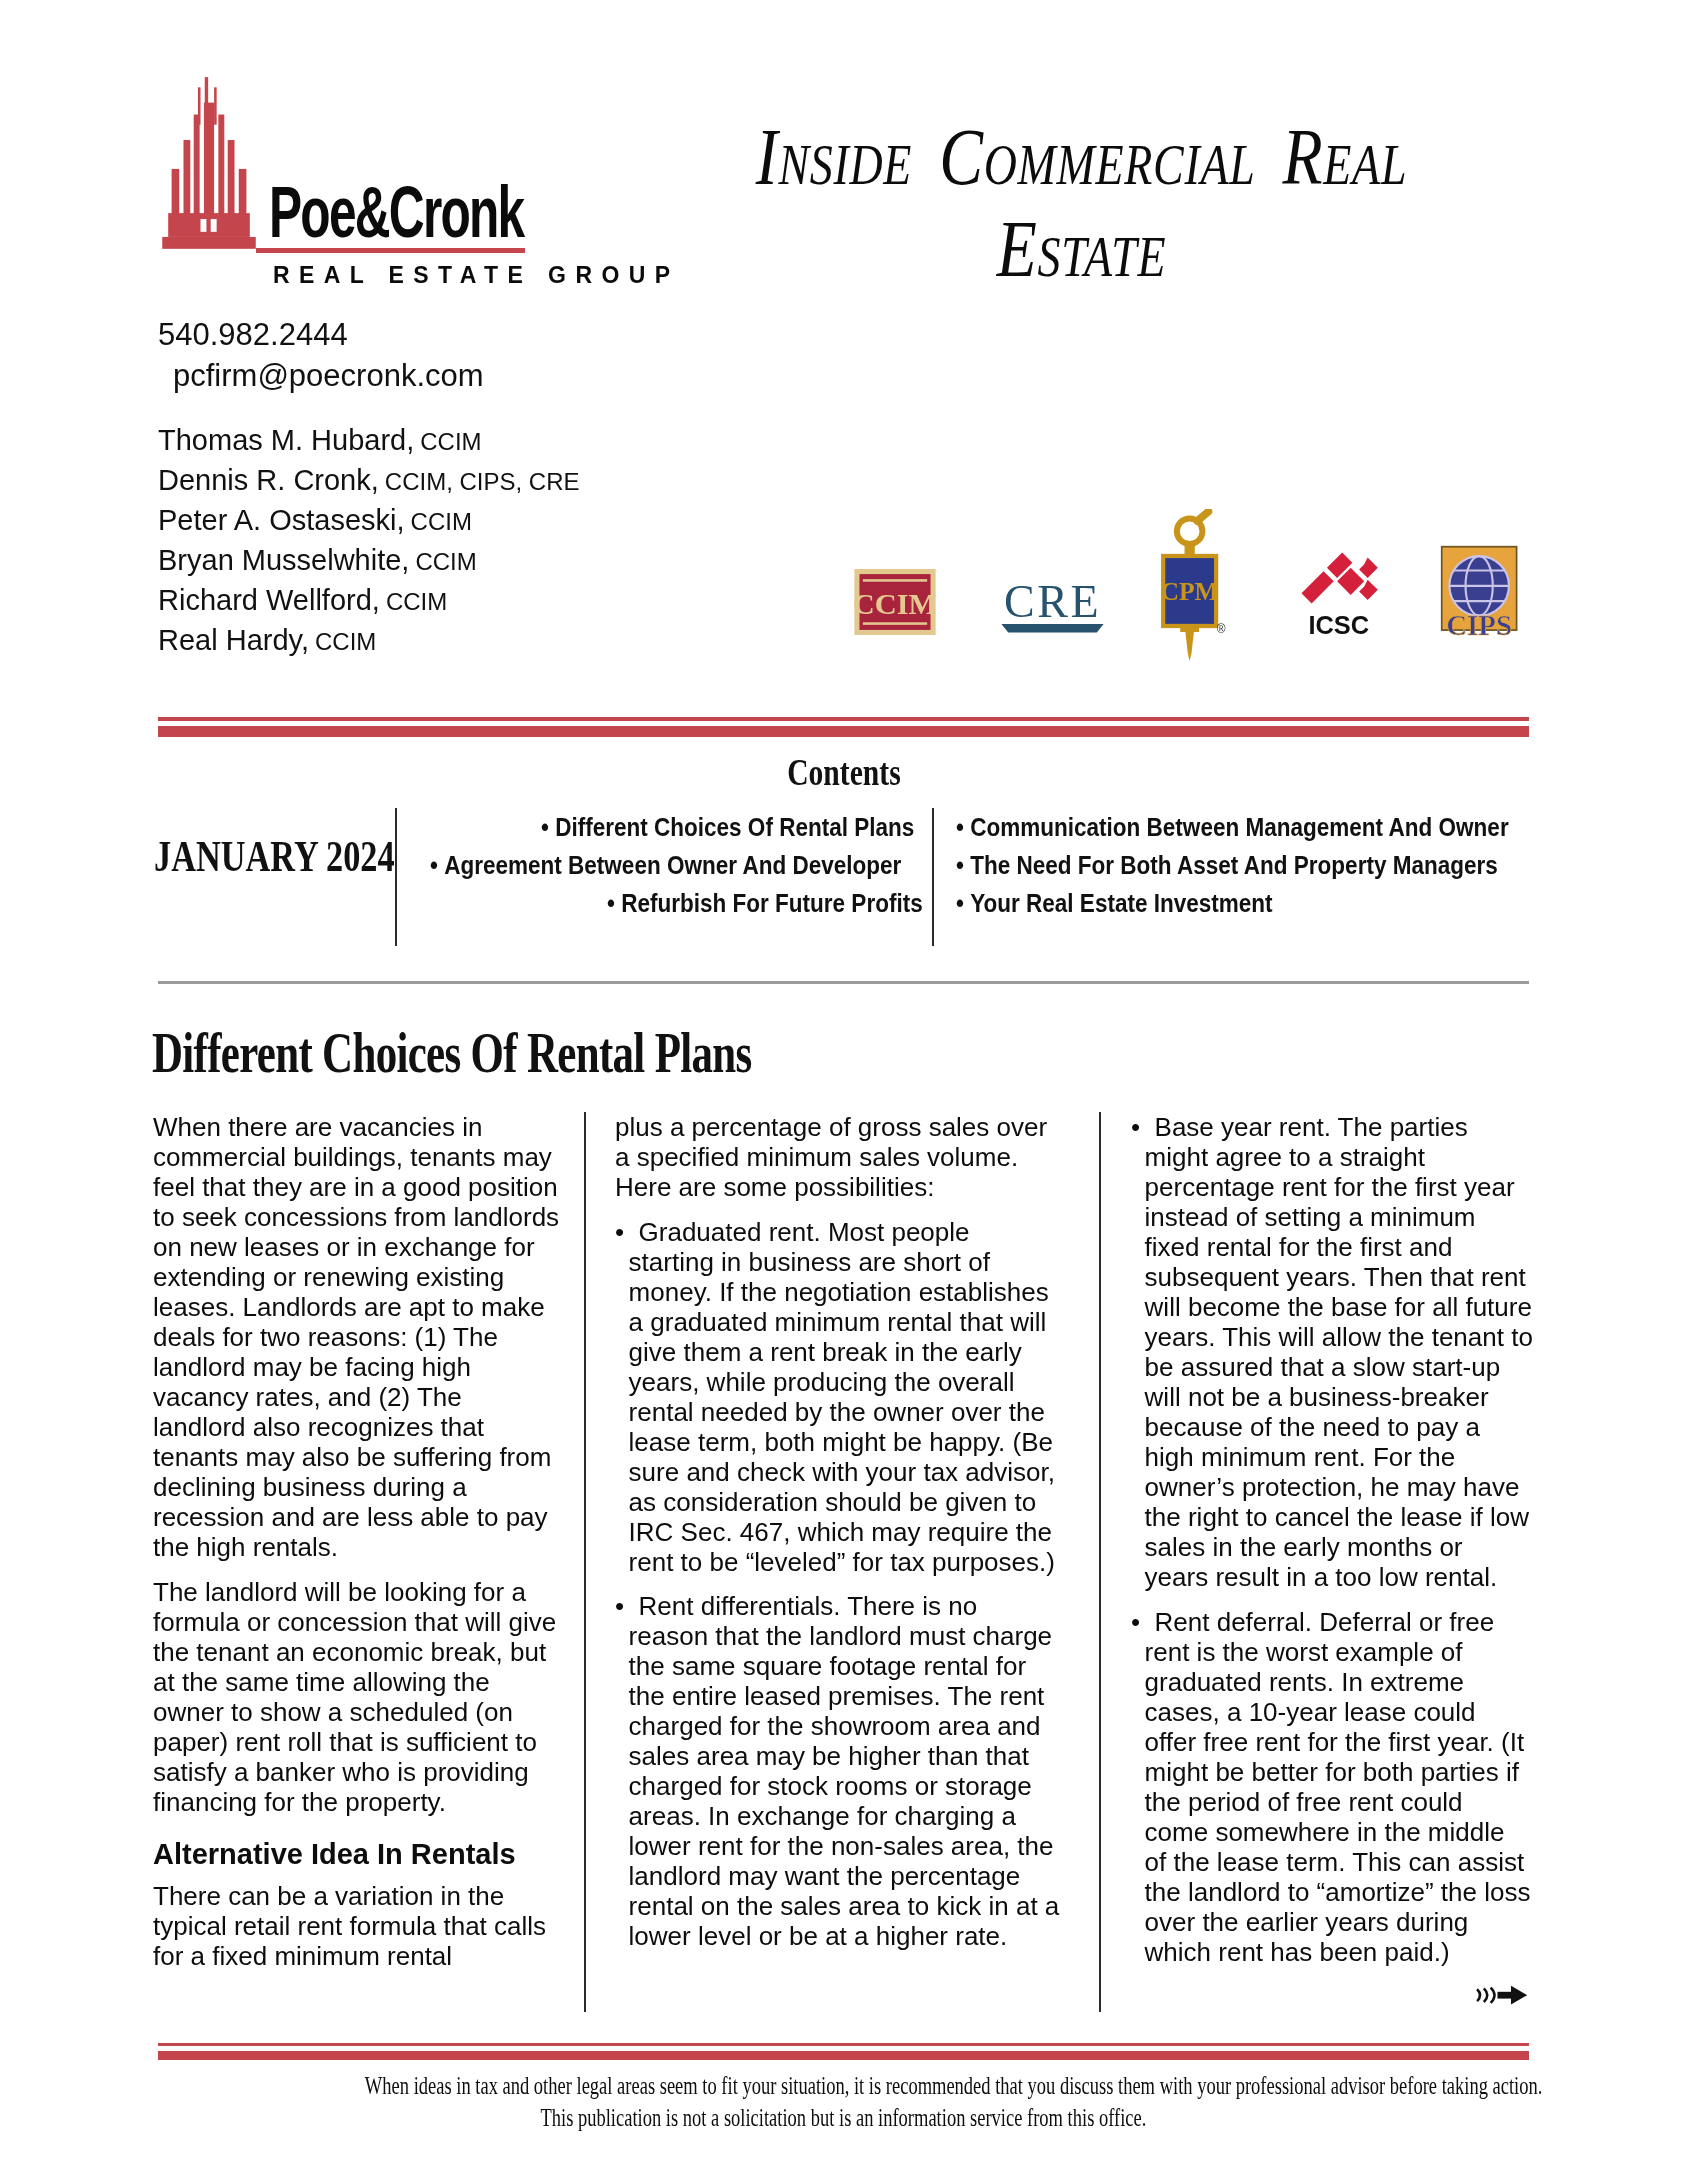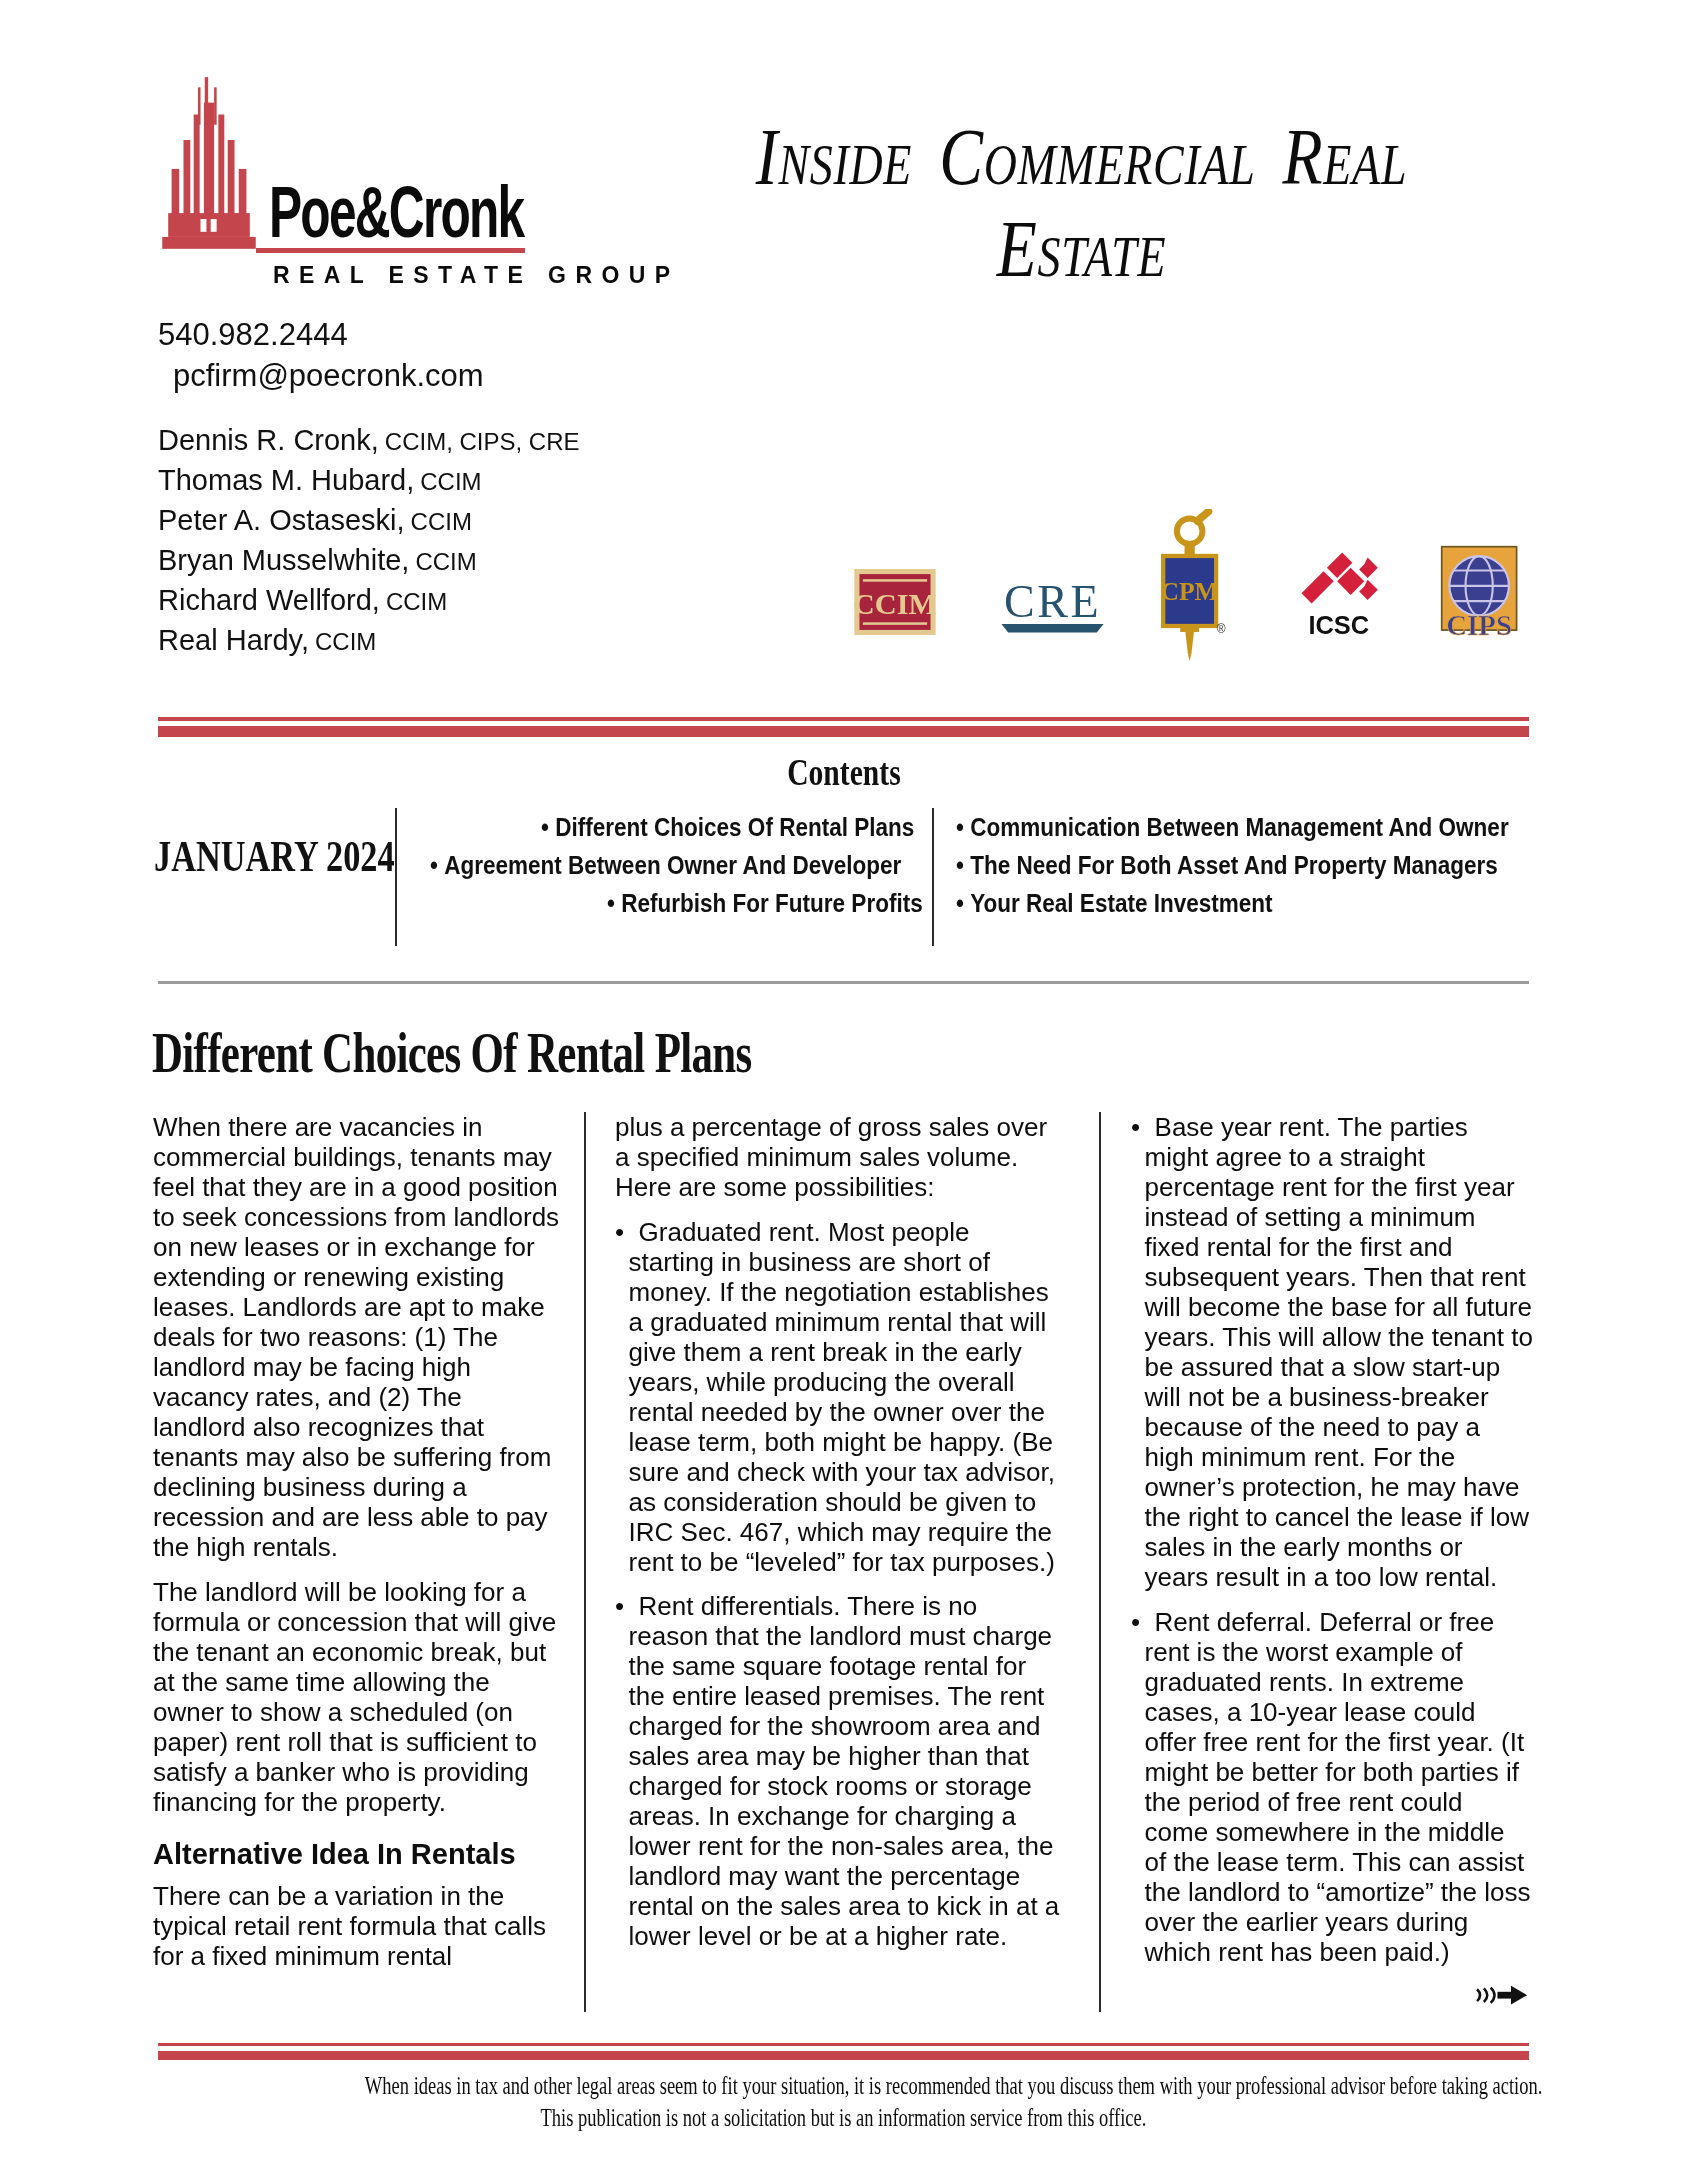--- a/index.html
+++ b/index.html
@@ -111,22 +111,22 @@
 <div id="brand-underline" class="abs"></div>
 <div id="logotype" class="abs"><span class="t cond">Poe&amp;Cronk</span></div>
 <div id="tagline" class="abs">REAL ESTATE GROUP</div>
 
 <div id="masthead" class="abs"><span class="t cond-c">Inside Commercial Real Estate</span></div>
 
 <div id="phone" class="abs">540.982.2444</div>
 <div id="email" class="abs">pcfirm@poecronk.com</div>
 
 <div id="agents" class="abs">
+  <div class="agent"><span class="nm">Thomas M. Hubard,</span><span class="cr">CCIM</span></div>
   <div class="agent"><span class="nm">Dennis R. Cronk,</span><span class="cr">CCIM, CIPS, CRE</span></div>
-  <div class="agent"><span class="nm">Thomas M. Hubard,</span><span class="cr">CCIM</span></div>
   <div class="agent"><span class="nm">Peter A. Ostaseski,</span><span class="cr">CCIM</span></div>
   <div class="agent"><span class="nm">Bryan Musselwhite,</span><span class="cr">CCIM</span></div>
   <div class="agent"><span class="nm">Richard Wellford,</span><span class="cr">CCIM</span></div>
   <div class="agent"><span class="nm">Real Hardy,</span><span class="cr">CCIM</span></div>
 </div>
 
 <svg id="logo-ccim" class="abs" width="82" height="66" viewBox="0 0 96 78">
   <rect x="0" y="0" width="96" height="78" fill="#E3C98F"></rect>
   <rect x="6" y="6" width="84" height="66" fill="#A8233C"></rect>
   <rect x="10" y="12" width="76" height="3" fill="#E3C98F"></rect>

